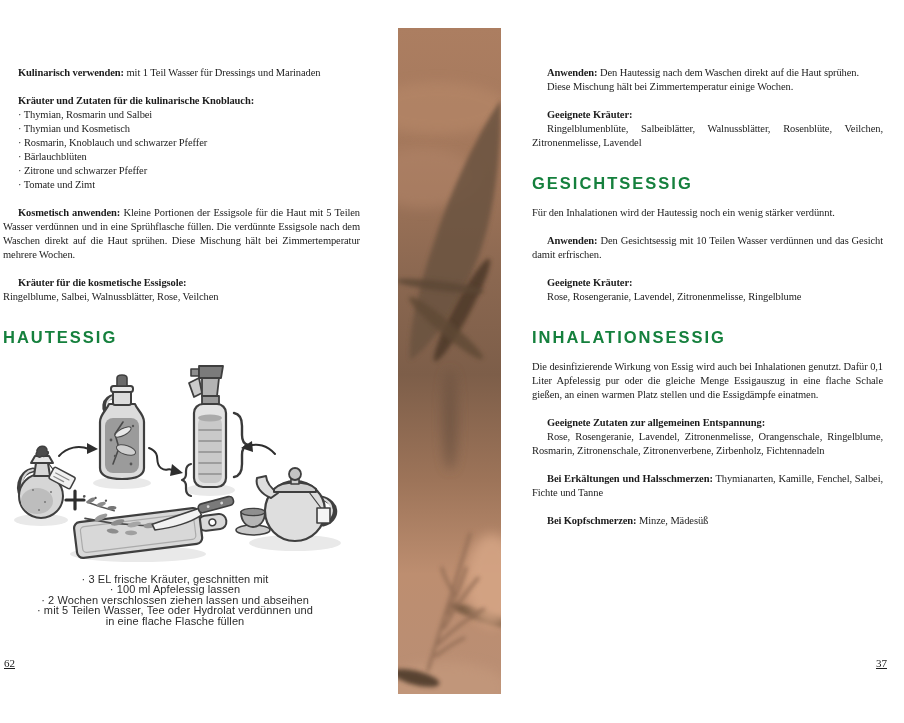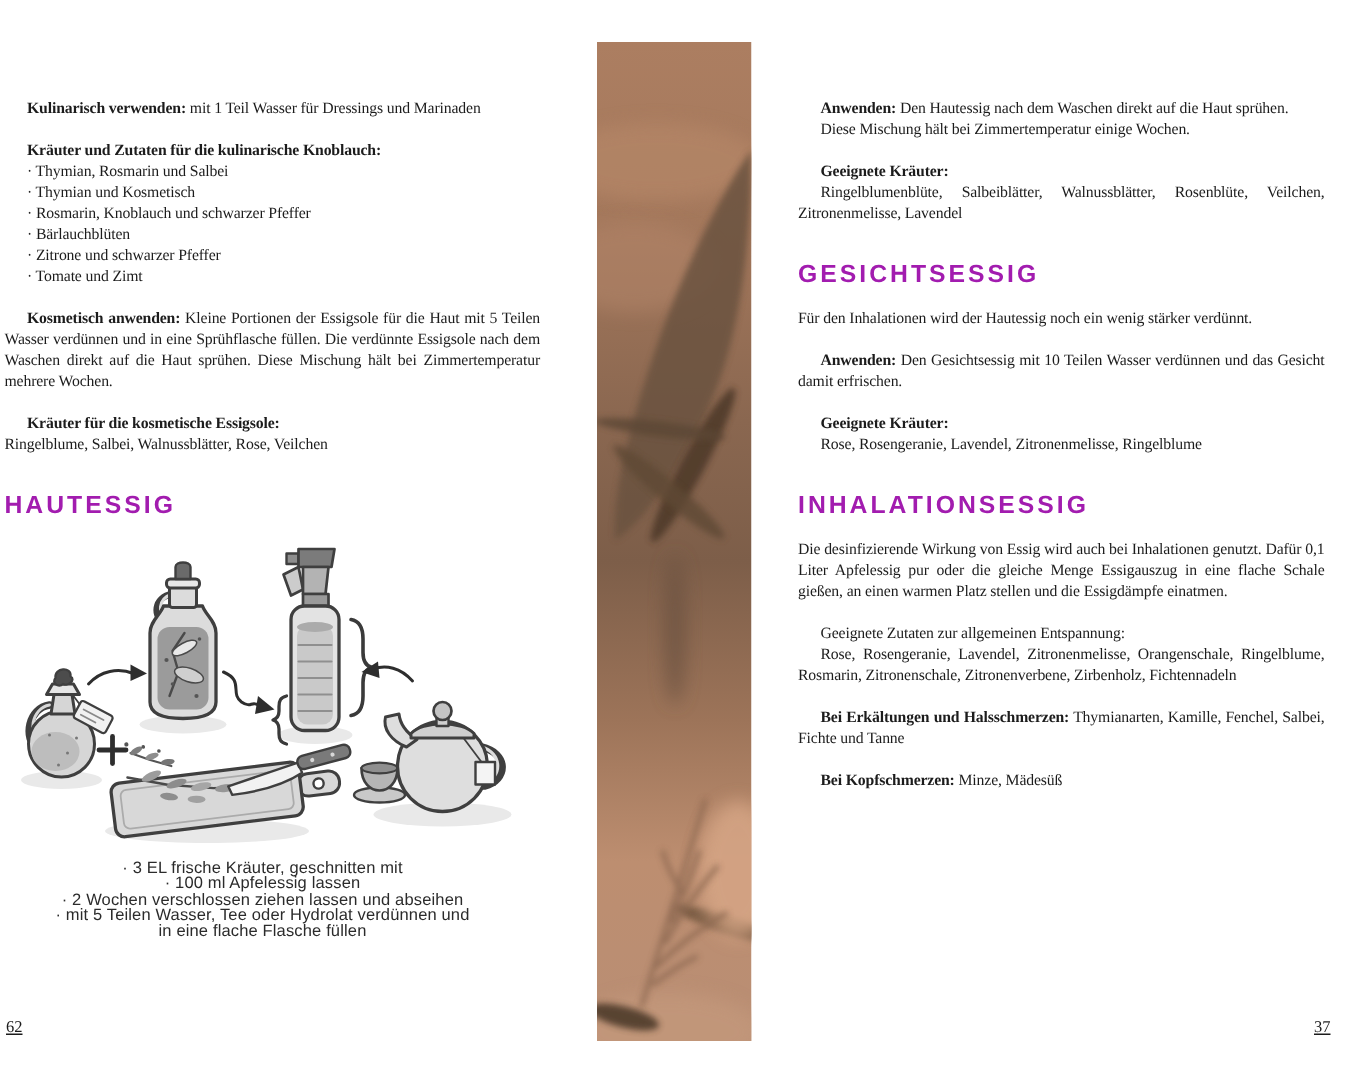--- a/index.html
+++ b/index.html
@@ -22,35 +22,35 @@
   .col p { margin:0 0 14px 0; }
   .indent { text-indent:15px; }
   .block-indent { padding-left:15px; text-indent:0; }
   .tight { margin-bottom:0 !important; }
   .bullet-line { text-indent:15px; text-align:left; }
   b.lead { font-weight:bold; }
 
   h2.gold {
     font-family:"Liberation Sans", sans-serif;
     font-weight:bold; font-size:16.5px; line-height:18px;
-    letter-spacing:2px; color:#a21caf;
+    letter-spacing:2px; color:#15803d;
     margin:24px 0 14px 0; text-align:left;
   }
 
   .illustration { display:block; margin:0; }
 
   .caption {
     width:300px; margin:8px 0 0 22px;
     font-family:"Liberation Sans", sans-serif;
     font-size:11px; line-height:10.4px; letter-spacing:0.1px;
     color:#2b2b2b; text-align:center;
   }
 
   .page-num {
-    position:absolute; top:679px;
+    position:absolute; top:657px;
     font-family:"Liberation Serif", serif; font-size:11px; color:#1c1c1c;text-decoration:underline;
   }
   #pn-left { left:4px; }
   #pn-right { left:876px; }
 
   #photo-strip { position:absolute; left:398px; top:28px; width:103px; height:666px; }
 </style>
 </head>
 <body>
 
@@ -277,21 +277,21 @@
 
     <p class="indent"><b class="lead">Anwenden:</b><span> Den Gesichtsessig mit 10 Teilen Wasser verdünnen und das Gesicht damit erfrischen.</span></p>
 
     <p class="indent tight" style="font-weight:bold;">Geeignete Kräuter:</p>
     <p class="indent">Rose, Rosengeranie, Lavendel, Zitronenmelisse, Ringelblume</p>
 
     <h2 class="gold">INHALATIONSESSIG</h2>
 
     <p>Die desinfizierende Wirkung von Essig wird auch bei Inhalationen genutzt. Dafür 0,1 Liter Apfelessig pur oder die gleiche Menge Essigauszug in eine flache Schale gießen, an einen warmen Platz stellen und die Essigdämpfe einatmen.</p>
 
-    <p class="indent tight" style="font-weight:normal;">Geeignete Zutaten zur allgemeinen Entspannung:</p>
+    <p class="indent tight" style="font-weight:bold;">Geeignete Zutaten zur allgemeinen Entspannung:</p>
     <p class="indent">Rose, Rosengeranie, Lavendel, Zitronenmelisse, Orangenschale, Ringelblume, Rosmarin, Zitronenschale, Zitronenverbene, Zirbenholz, Fichtennadeln</p>
 
     <p class="indent"><b class="lead">Bei Erkältungen und Halsschmerzen:</b><span> Thymianarten, Kamille, Fenchel, Salbei, Fichte und Tanne</span></p>
 
     <p class="indent"><b class="lead">Bei Kopfschmerzen:</b><span> Minze, Mädesüß</span></p>
   </div>
 
   <div id="pn-left" class="page-num">62</div>
   <div id="pn-right" class="page-num">37</div>
 </div>

